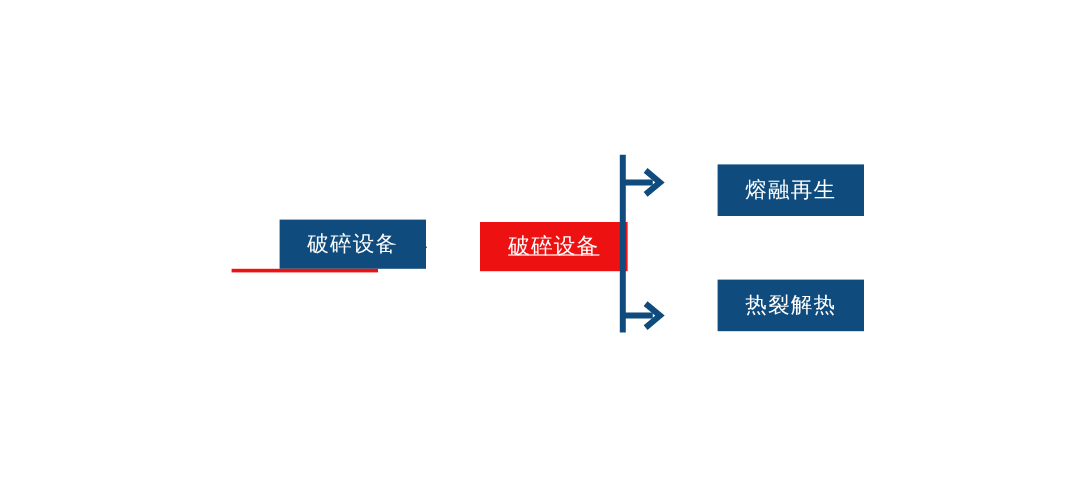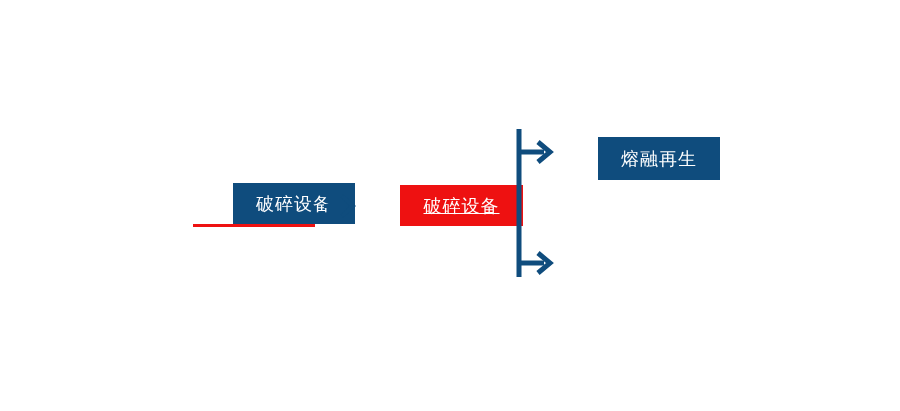--- a/index.html
+++ b/index.html
@@ -143,14 +143,17 @@
         <line x1="11" y1="137" x2="36" y2="137"></line>
         <polyline points="30,127 42,137 30,147" stroke-width="5"></polyline>
       </g>
     </svg>
   </div>
 
   <div class="node node-blue" id="node-melt-regeneration">
     <span>熔融再生</span>
   </div>
 
+  <div class="node node-blue" id="node-pyrolysis">
+    <span>热裂解热</span>
+  </div>
 
 </div>
 
 </body></html>

